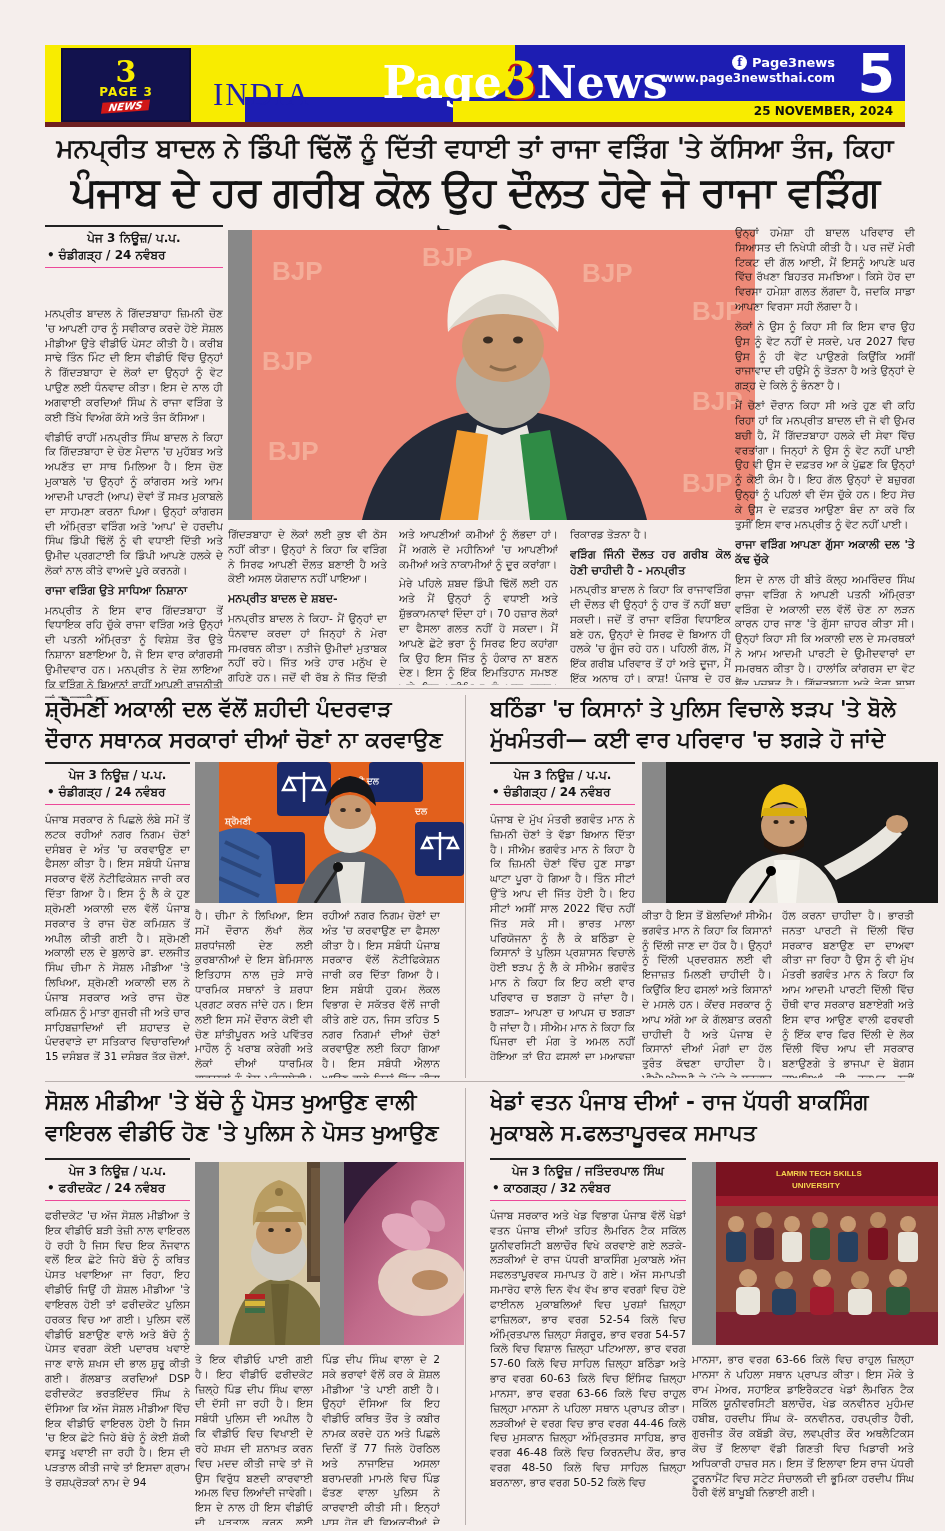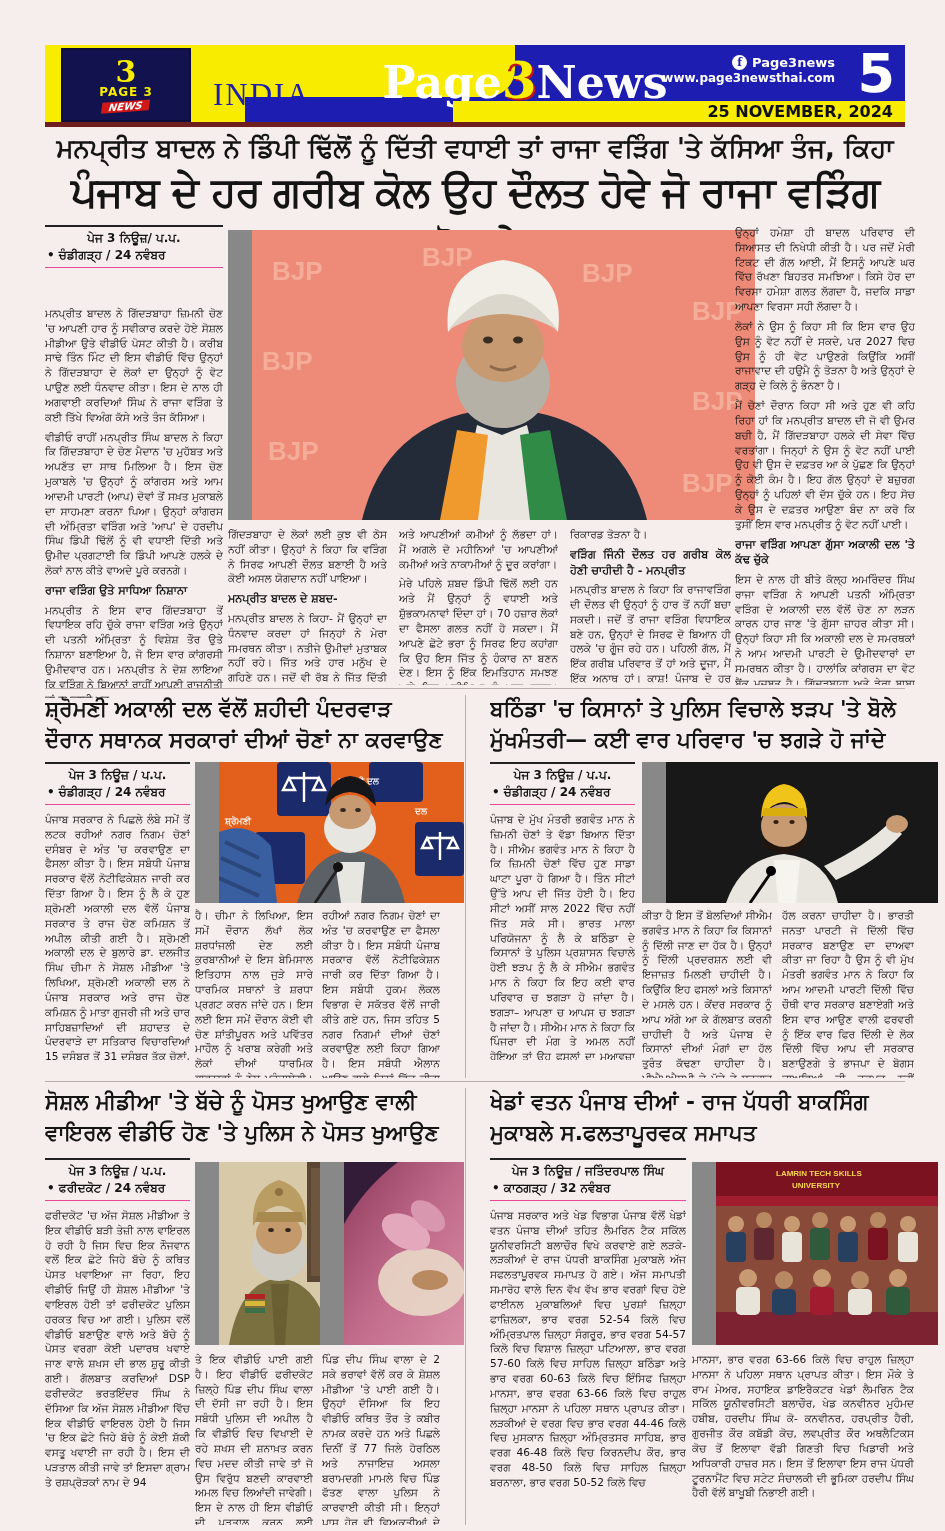--- a/index.html
+++ b/index.html
@@ -23,21 +23,21 @@
   .mast{position:absolute;left:300px;top:6px;width:360px;text-align:center;color:#fff;
         font-family:"DejaVu Serif","Liberation Serif",serif;font-weight:800;font-size:44px;line-height:60px;}
   .mast .m3{color:#f8ec00;font-size:50px;text-shadow:2px 2px 0 #c01616;}
   .hdr-right{position:absolute;right:70px;top:10px;text-align:right;color:#fff;}
   .fb-row{font-size:13px;font-weight:700;display:flex;align-items:center;gap:5px;justify-content:flex-end;}
   .fb-dot{display:inline-flex;width:15px;height:15px;border-radius:50%;background:#fff;color:#1d1db2;
           font-weight:800;font-size:11px;align-items:center;justify-content:center;font-family:"DejaVu Serif",serif;}
   .url{font-size:12px;font-weight:700;margin-top:1px;}
   .pageno{position:absolute;right:10px;top:0px;color:#fff;font-size:54px;font-weight:800;line-height:58px;}
   .datebar{position:absolute;right:0;bottom:0;left:408px;height:21px;background:#f8ec00;color:#101010;
-           font-weight:800;font-size:16px;text-align:right;padding-right:12px;line-height:21px;box-sizing:border-box;}
+           font-weight:800;font-size:12px;text-align:right;padding-right:12px;line-height:21px;box-sizing:border-box;}
   .hdr-rule{left:45px;top:122px;width:860px;height:5px;background:#6e2020;}
 
   
   .kicker{left:45px;top:131px;width:860px;text-align:center;font-size:26px;font-weight:800;line-height:34px;}
   .lead-head{left:45px;top:164px;width:860px;text-align:center;font-size:41px;font-weight:800;line-height:56px;
              letter-spacing:-1px;}
 
   
   .byline{border-top:2px solid #222;border-bottom:1px solid #ec4899;padding:4px 2px 5px;margin-bottom:7px;}
   .byline .b1{display:block;text-align:center;font-weight:700;font-size:12px;}

